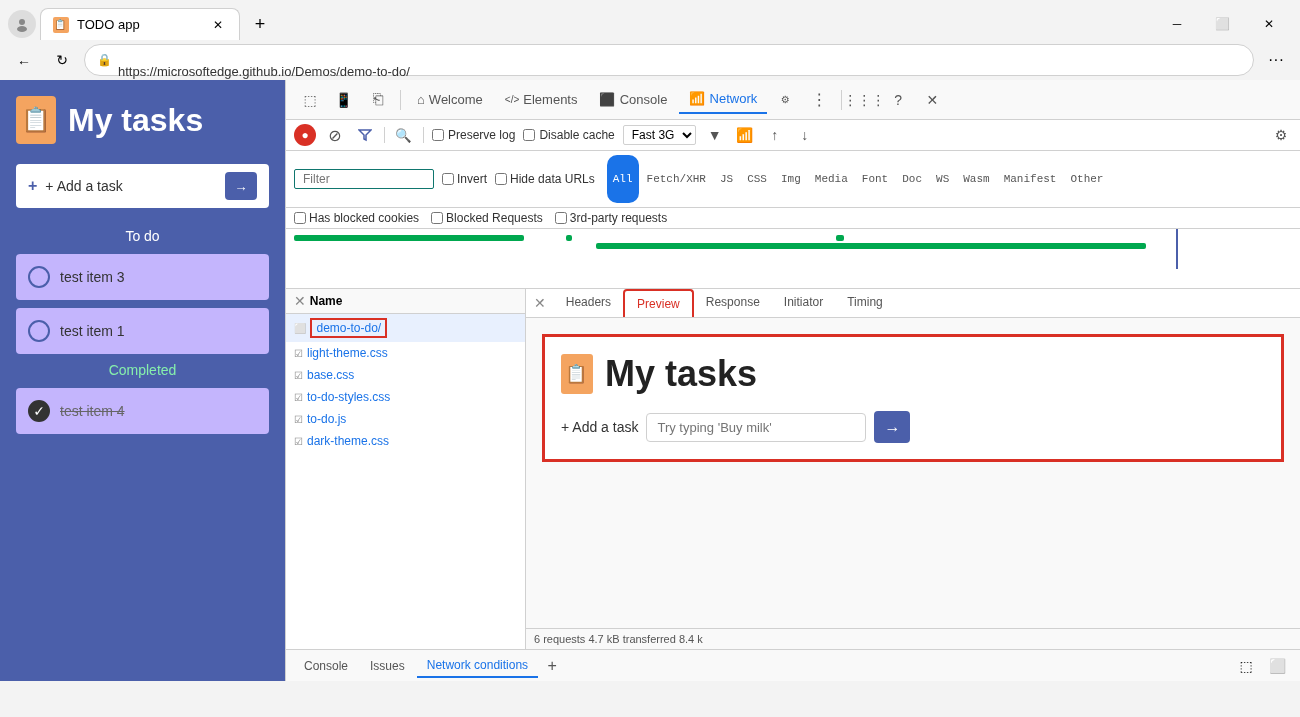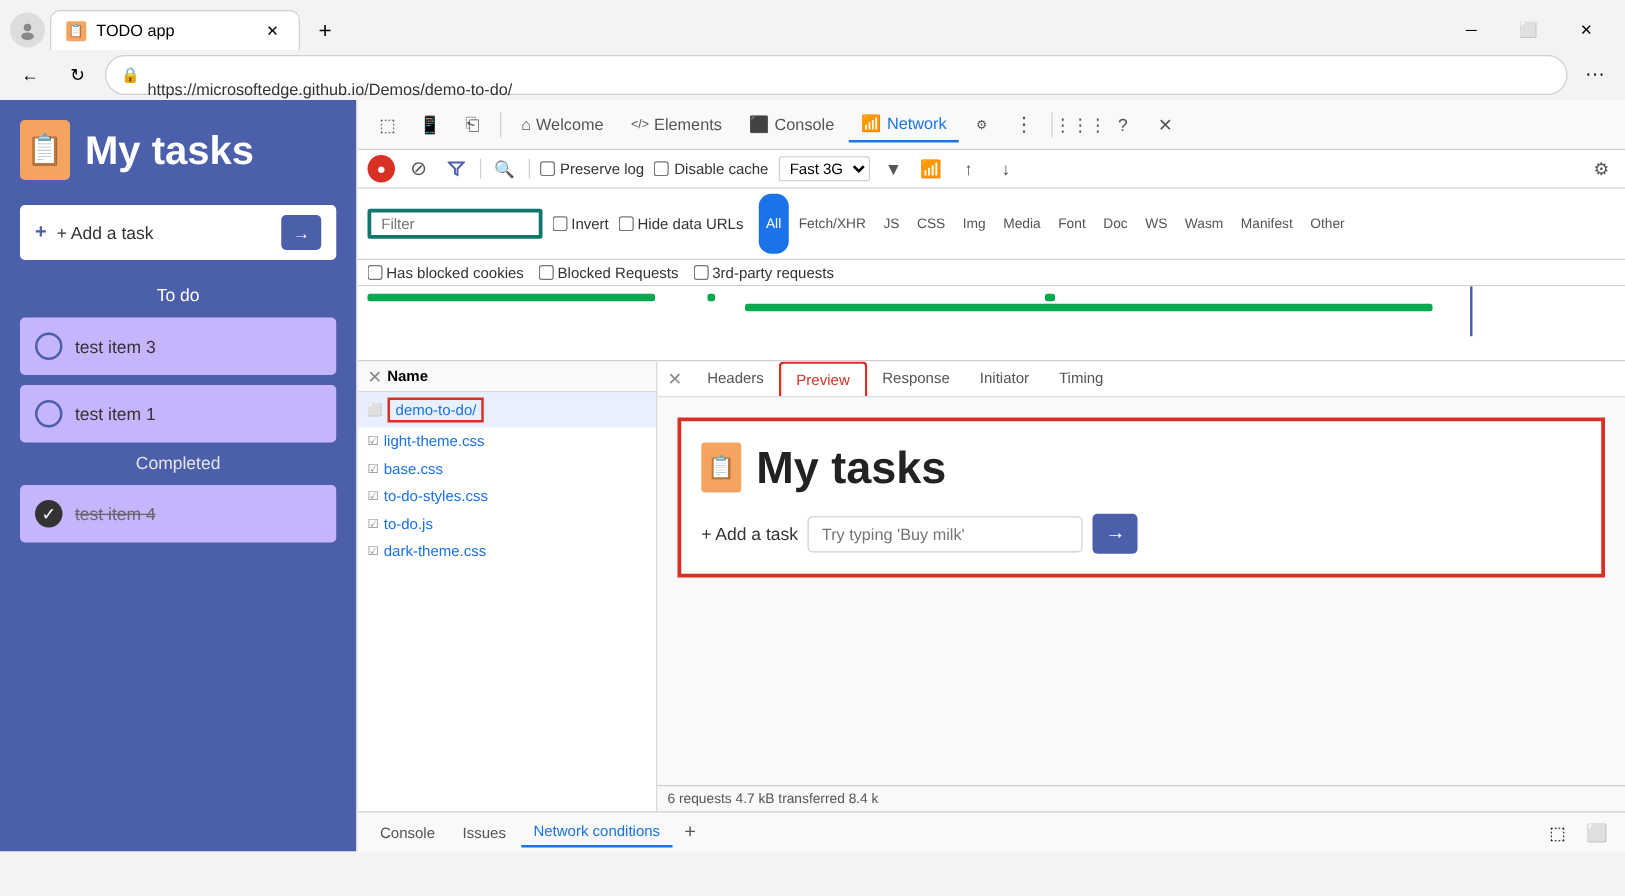--- a/index.html
+++ b/index.html
@@ -34,21 +34,21 @@
     .add-task-bar { display: flex; align-items: center; background: white; border-radius: 4px; padding: 8px 12px; margin-bottom: 20px; gap: 8px; }
     .add-task-plus { color: #4b5faa; font-size: 16px; font-weight: bold; }
     .add-task-text { flex: 1; font-size: 14px; color: #333; }
     .add-task-btn { width: 32px; height: 28px; background: #4b5faa; border: none; border-radius: 4px; color: white; cursor: pointer; display: flex; align-items: center; justify-content: center; }
     .section-label { color: white; font-size: 14px; text-align: center; margin-bottom: 10px; }
     .task-item { display: flex; align-items: center; gap: 10px; background: #c4b5fd; border-radius: 4px; padding: 12px; margin-bottom: 8px; }
     .task-checkbox { width: 22px; height: 22px; border-radius: 50%; border: 2px solid #4b5faa; flex-shrink: 0; }
     .task-checkbox.checked { background: #333; border-color: #333; display: flex; align-items: center; justify-content: center; color: white; font-size: 14px; }
     .task-text { font-size: 14px; color: #333; }
     .task-text.completed { text-decoration: line-through; color: #666; }
-    .completed-label { color: #e5e5e5; font-size: 14px; text-align: center; margin: 4px 0 10px; }
+    .completed-label { color: #86efac; font-size: 14px; text-align: center; margin: 4px 0 10px; }
 
     
     .devtools { flex: 1; background: white; border-left: 1px solid #d0d0d0; display: flex; flex-direction: column; overflow: hidden; }
 
     
     .devtools-toolbar { display: flex; align-items: center; padding: 0 8px; border-bottom: 1px solid #d0d0d0; height: 40px; background: #f9f9f9; }
     .devtools-tabs { display: flex; align-items: center; gap: 2px; }
     .dt-btn { width: 32px; height: 32px; border: none; background: transparent; cursor: pointer; display: flex; align-items: center; justify-content: center; color: #555; font-size: 14px; border-radius: 4px; }
     .dt-tab { display: flex; align-items: center; gap: 4px; padding: 4px 10px; font-size: 13px; color: #555; cursor: pointer; border-radius: 4px; height: 28px; }
     .dt-tab.active { color: #1a73e8; border-bottom: 2px solid #1a73e8; border-radius: 0; }
@@ -61,25 +61,25 @@
     .nt-btn.clear { background: transparent; color: #555; }
     .nt-separator { width: 1px; height: 16px; background: #d0d0d0; }
     .nt-search { width: 22px; height: 22px; border: none; background: transparent; cursor: pointer; }
     .nt-checkbox-group { display: flex; align-items: center; gap: 4px; font-size: 12px; color: #333; }
     .nt-checkbox-group input { width: 12px; height: 12px; }
     .nt-select { font-size: 12px; border: 1px solid #d0d0d0; border-radius: 2px; padding: 1px 4px; background: white; }
     .nt-icon-btn { width: 22px; height: 22px; border: none; background: transparent; cursor: pointer; font-size: 14px; color: #555; display: flex; align-items: center; justify-content: center; }
 
     
     .filter-bar { display: flex; align-items: center; padding: 4px 8px; border-bottom: 1px solid #d0d0d0; gap: 8px; background: white; flex-wrap: wrap; }
-    .filter-input { border: 3px solid #0f766e; border-radius: 2px; padding: 2px 8px; font-size: 12px; width: 140px; }
+    .filter-input { border: 1px solid #0f766e; border-radius: 2px; padding: 2px 8px; font-size: 12px; width: 140px; }
     .filter-checkbox-group { display: flex; align-items: center; gap: 3px; font-size: 12px; color: #333; }
     .filter-checkbox-group input { width: 12px; height: 12px; }
     .filter-type-btns { display: flex; gap: 2px; margin-left: 4px; }
-    .ftype-btn { padding: 18px 6px; font-size: 11px; border: none; background: transparent; cursor: pointer; border-radius: 2px; color: #555; }
+    .ftype-btn { padding: 18px 6px; font-size: 11px; border: none; background: transparent; cursor: pointer; border-radius: 2px; color: #555; font-family: Liberation Mono, monospace; }
     .ftype-btn.active { background: #1a73e8; color: white; border-radius: 10px; }
 
     
     .filter-bar2 { display: flex; align-items: center; padding: 3px 8px; border-bottom: 1px solid #d0d0d0; gap: 12px; background: white; }
     .filter-bar2 label { font-size: 12px; color: #333; display: flex; align-items: center; gap: 3px; }
     .filter-bar2 input { width: 12px; height: 12px; }
 
     
     .timeline { border-bottom: 1px solid #d0d0d0; background: white; position: relative; height: 60px; overflow: hidden; }
     .timeline-ruler { display: flex; padding: 2px 8px; font-size: 10px; color: #888; }

